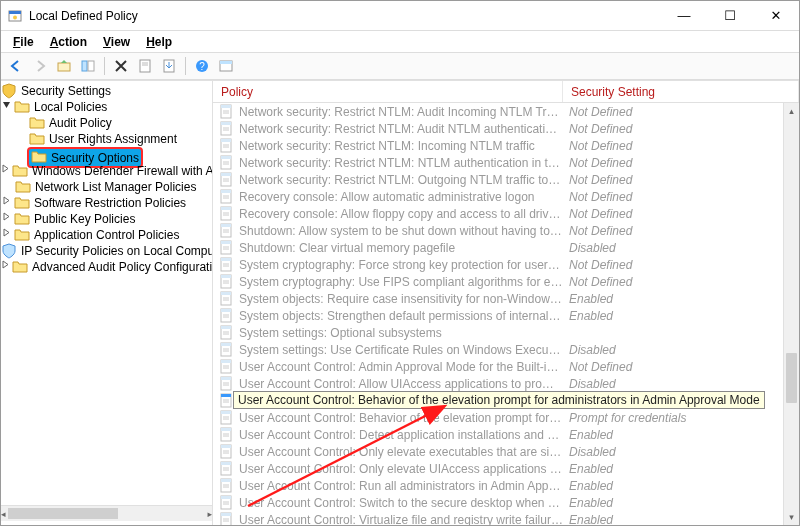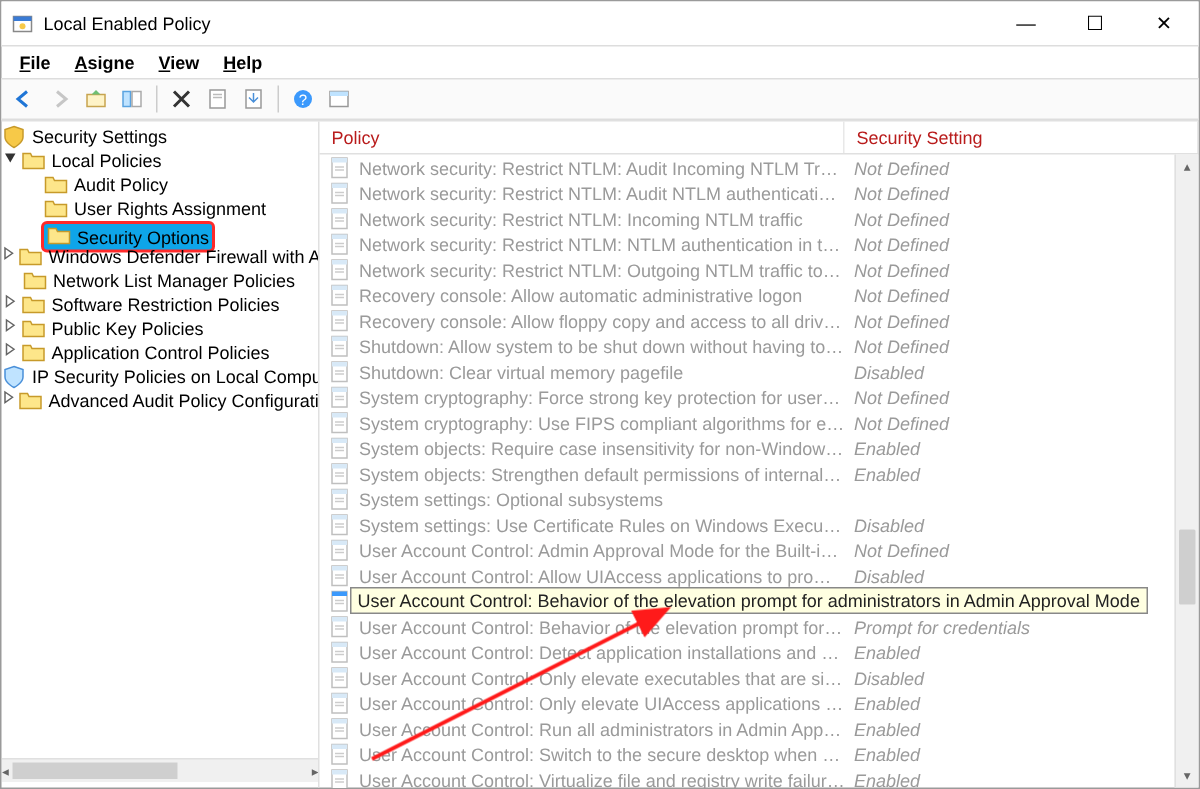--- a/index.html
+++ b/index.html
@@ -52,31 +52,31 @@
 <body>
 
 <div class="window">
 
   <div class="titlebar">
     <svg class="app-icon" viewBox="0 0 16 16">
       <rect x="2" y="3" width="12" height="10" fill="#fff" stroke="#888"></rect>
       <rect x="2" y="3" width="12" height="3" fill="#3a7bd5"></rect>
       <circle cx="8" cy="9.5" r="2" fill="#f7c948"></circle>
     </svg>
-    <span class="title">Local Enabled Policy</span>
+    <span class="title">Local Defined Policy</span>
     <div class="caption-btns">
       <div class="btn">—</div>
       <div class="btn">☐</div>
       <div class="btn close">✕</div>
     </div>
   </div>
 
   <div class="menubar">
     <span class="menu-item"><u>F</u><span>ile</span></span>
-    <span class="menu-item"><u>A</u><span>signe</span></span>
+    <span class="menu-item"><u>A</u><span>ction</span></span>
     <span class="menu-item"><u>V</u><span>iew</span></span>
     <span class="menu-item"><u>H</u><span>elp</span></span>
   </div>
 
   <div class="toolbar">
     <div class="tb-btn">
         <svg width="14" height="14" viewBox="0 0 14 14">
           <path d="M9 2 L3 7 L9 12" stroke="#1f75d6" stroke-width="2" fill="none"></path>
         </svg>
       </div>

